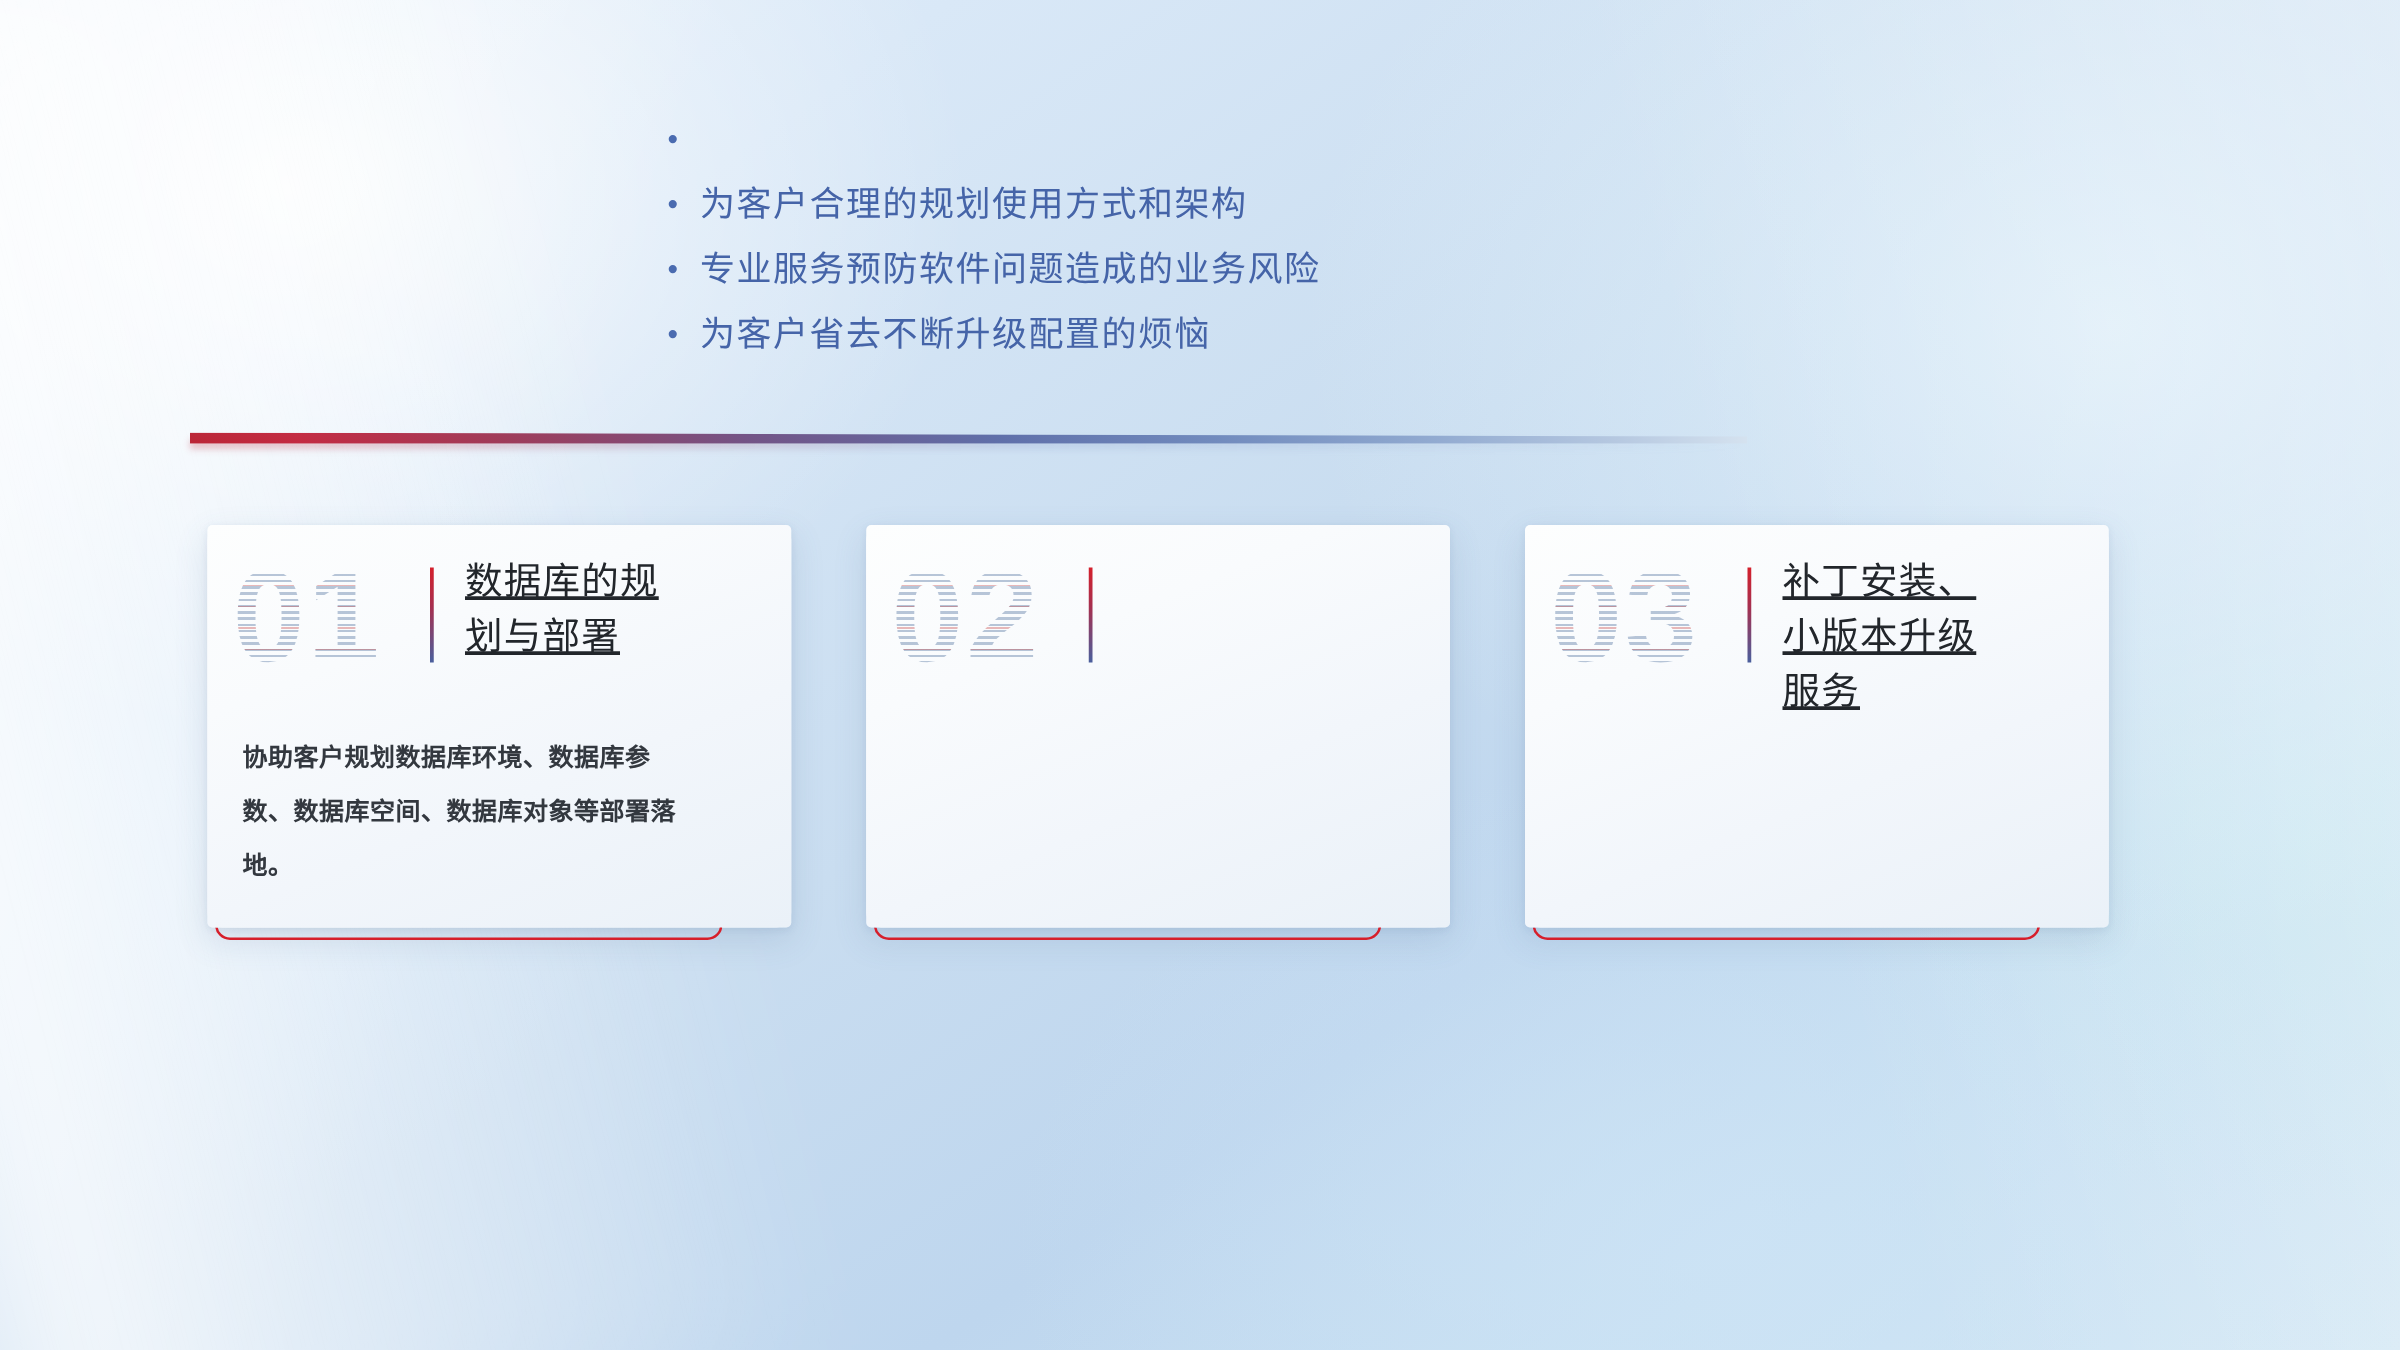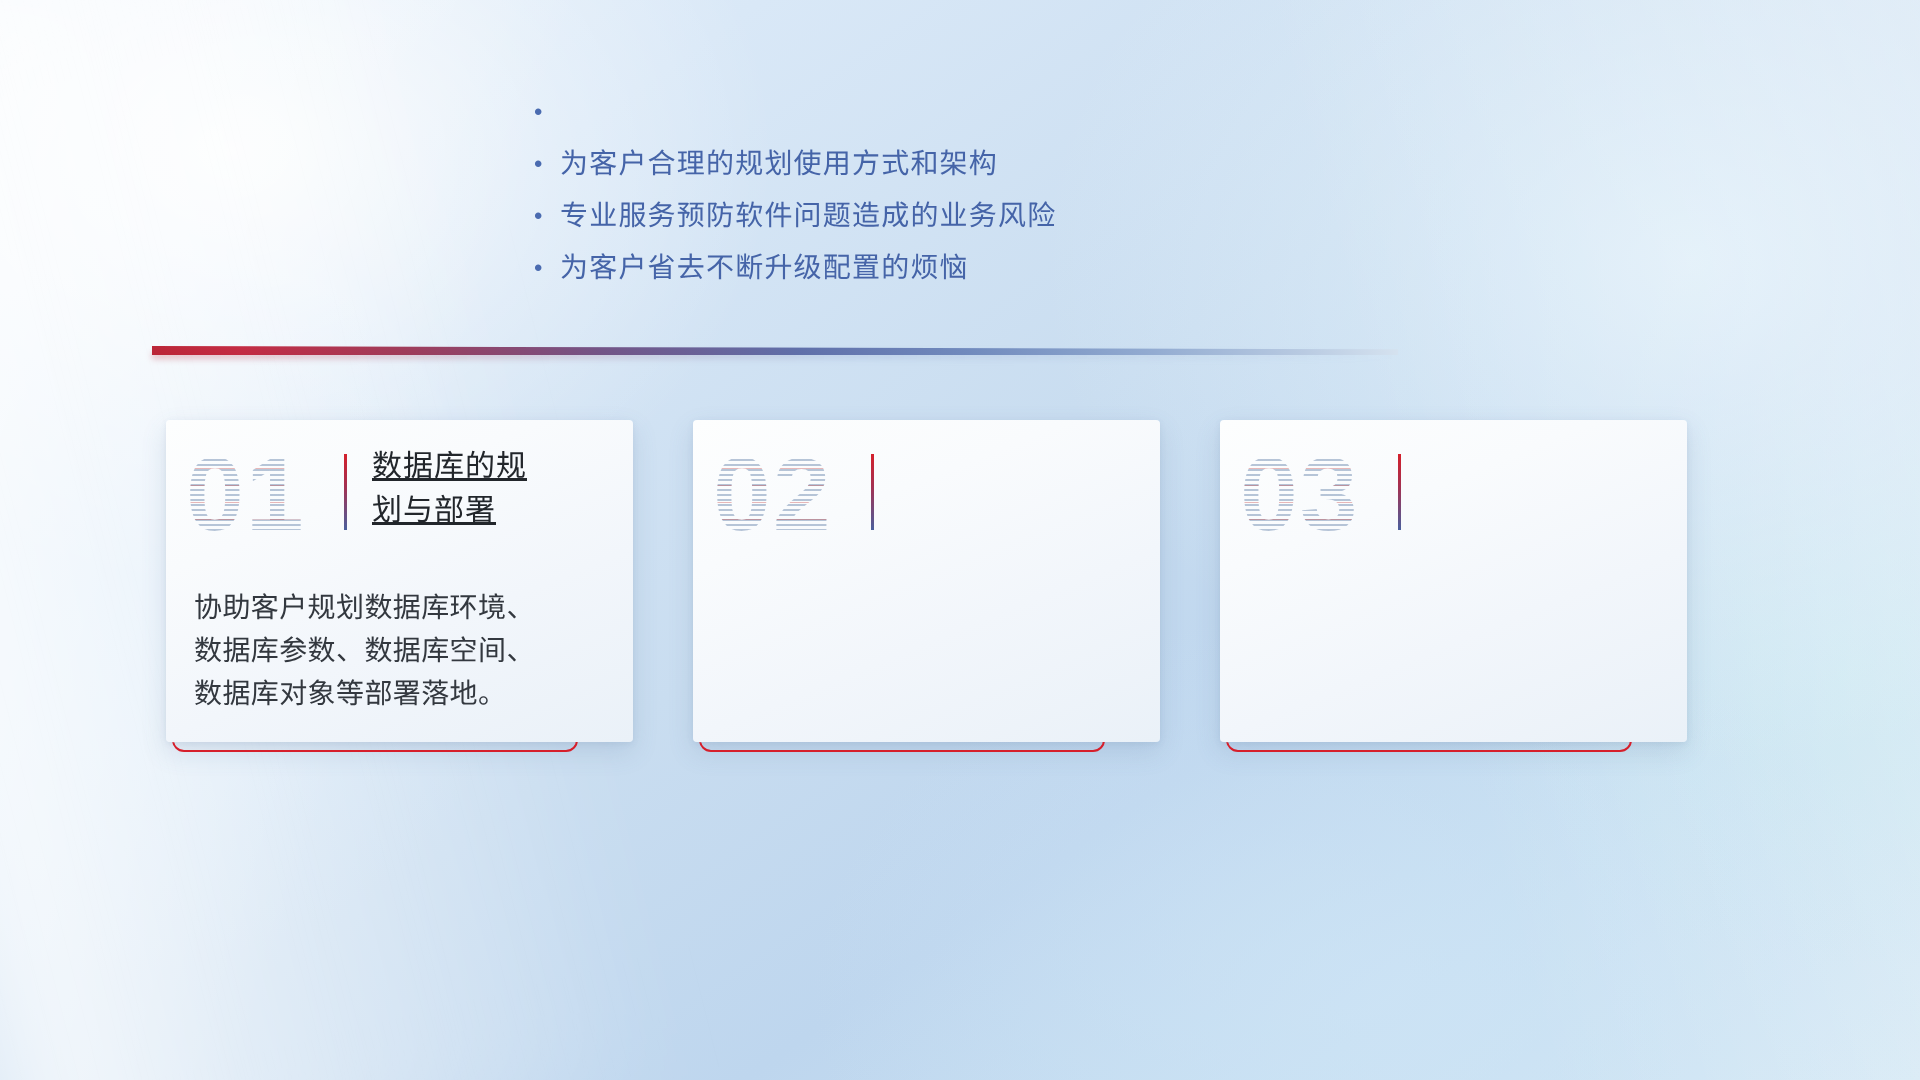--- a/index.html
+++ b/index.html
@@ -209,24 +209,25 @@
     line-height:44px;
     color:#22262b;
     letter-spacing:1px;
     text-decoration:underline;
   }
 
   .card-desc {
     position:absolute;
     left:28px; top:166px;
     width:350px;
-    font-size:28px;
+    font-size:20px;
     line-height:43px;
     color:#33383f;
     letter-spacing:0.4px;
+    font-weight:bold;
   }
 </style>
 </head>
 <body>
 
 <div id="slide">
 
   <div class="bullets">
 
     <div class="bullet-row">
@@ -278,19 +279,20 @@
         </div>
       </div>
     </div>
 
     <div class="card">
       <div class="card-inner">
         <div class="card-head">
           <div class="card-number">03</div>
           <div class="card-number-tint">03</div>
           <div class="card-rule"></div>
+          <div class="card-title">补丁安装、小版本升级服务</div>
         </div>
       </div>
     </div>
 
   </div>
 
 </div>
 
 </body></html>

